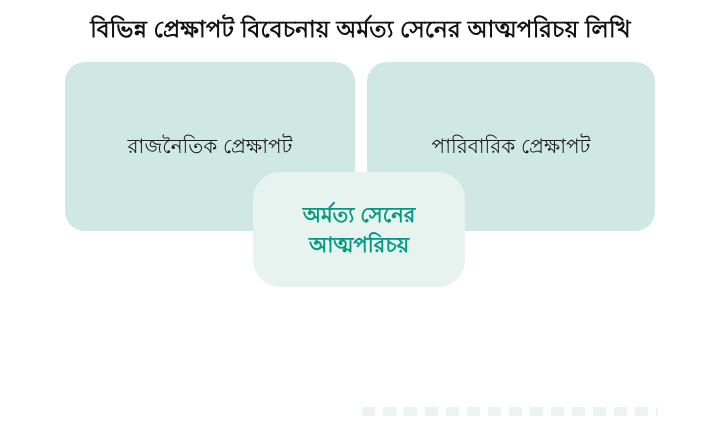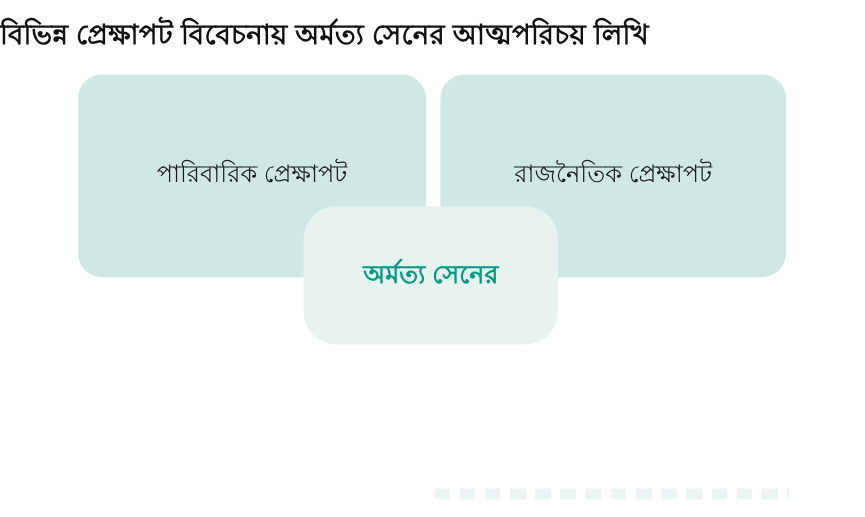--- a/index.html
+++ b/index.html
@@ -19,21 +19,21 @@
       height: 431px;
       background: var(--background, #ffffff);
       font-family: "Liberation Sans", sans-serif;
       overflow: hidden;
     }
     .title {
       position: absolute;
       top: 11px;
       left: 0;
       width: 100%;
-      text-align: left;
+      text-align: center;
       font-size: 23px;
       font-weight: bold;
       color: var(--title-color, #121212);
       letter-spacing: 0.2px;
     }
     .grid {
       position: absolute;
       left: 65px;
       top: 62px;
       width: 590px;
@@ -98,30 +98,31 @@
 </head>
 <body>
 
 <div class="page">
 
   <div class="title">বিভিন্ন প্রেক্ষাপট বিবেচনায় অর্মত্য সেনের আত্মপরিচয় লিখি</div>
 
   <div class="grid">
 
     <div class="quad">
-      <div class="quad-label">পারিবারিক প্রেক্ষাপট</div>
+      <div class="quad-label">রাজনৈতিক প্রেক্ষাপট</div>
     </div>
 
     <div class="quad">
-      <div class="quad-label">রাজনৈতিক প্রেক্ষাপট</div>
+      <div class="quad-label">পারিবারিক প্রেক্ষাপট</div>
     </div>
 
 
 
   </div>
 
   <div class="center-box">
     <div class="center-line">অর্মত্য সেনের</div>
+    <div class="center-line">আত্মপরিচয়</div>
   </div>
 
   <div class="watermark-strip"></div>
 
 </div>
 
 </body></html>

